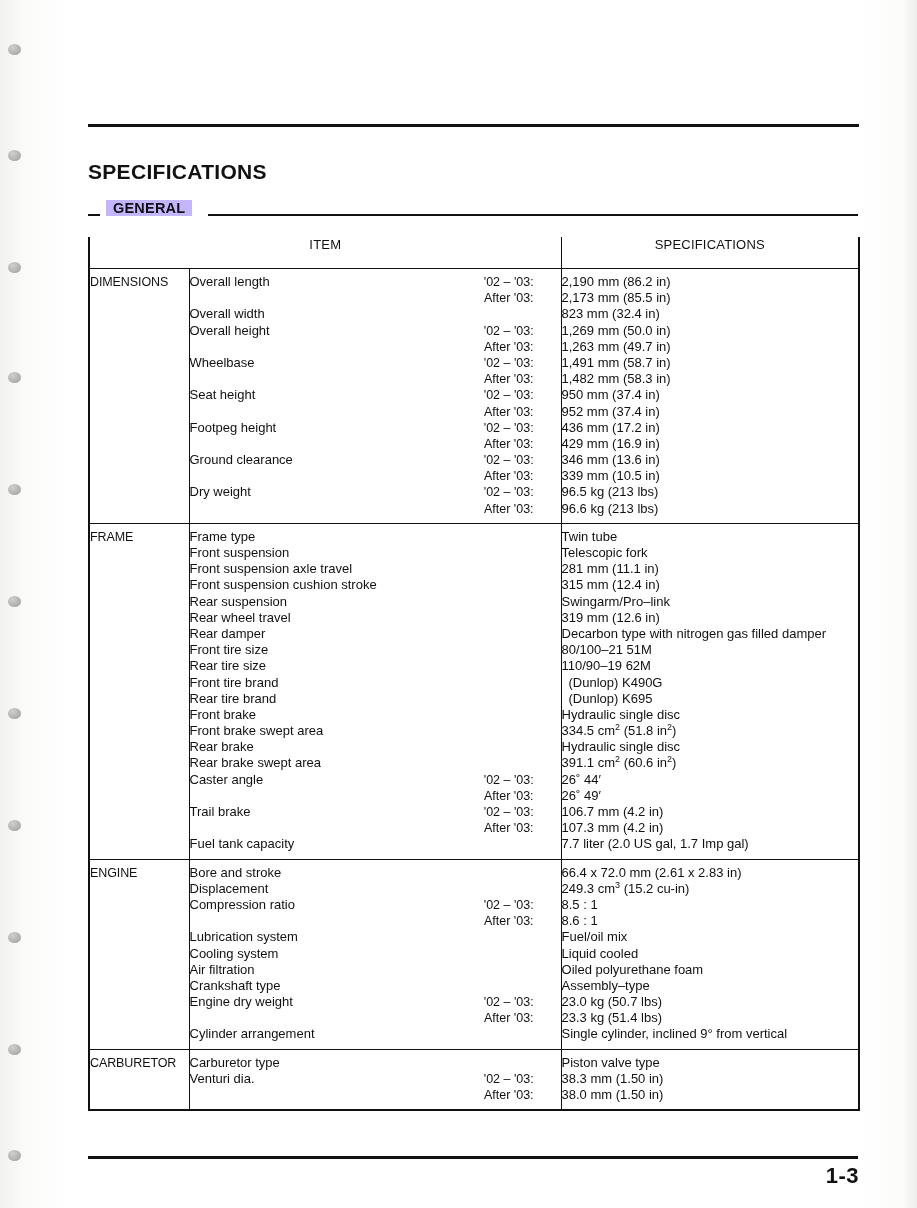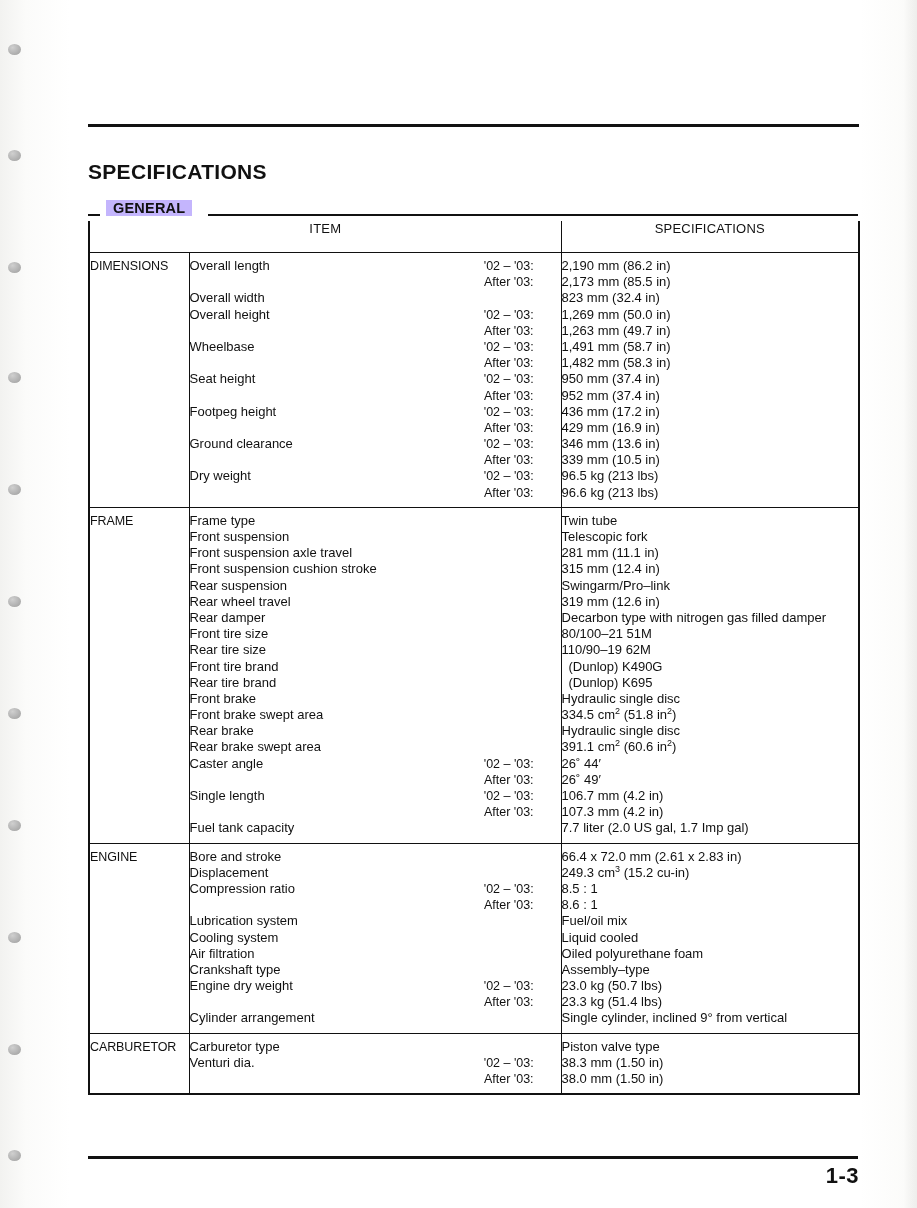--- a/index.html
+++ b/index.html
@@ -119,21 +119,21 @@
     width: 12px;
     height: 2px;
     background: #111;
     z-index: 3;
   }
 
   table.spec {
     width: 100%;
     border-collapse: collapse;
     table-layout: fixed;
-    margin-top: 0;
+    margin-top: 16px;
   }
   table.spec td, table.spec th {
     vertical-align: top;
     padding: 0;
     font-weight: normal;
   }
   .col-cat   { width: 100px; }
   .col-item  { width: 268px; }
   .col-yr    { width: 104px; }
   .col-spec  { width: 298px; }
@@ -325,21 +325,21 @@
             <span class="ln">Front tire size</span>
             <span class="ln">Rear tire size</span>
             <span class="ln">Front tire brand</span>
             <span class="ln">Rear tire brand</span>
             <span class="ln">Front brake</span>
             <span class="ln">Front brake swept area</span>
             <span class="ln">Rear brake</span>
             <span class="ln">Rear brake swept area</span>
             <span class="ln">Caster angle</span>
             <span class="ln blank">&nbsp;</span>
-            <span class="ln">Single length</span>
+            <span class="ln">Trail brake</span>
             <span class="ln blank">&nbsp;</span>
             <span class="ln">Fuel tank capacity</span>
           </td>
           <td class="years">
             <span class="ln blank">&nbsp;</span>
             <span class="ln blank">&nbsp;</span>
             <span class="ln blank">&nbsp;</span>
             <span class="ln blank">&nbsp;</span>
             <span class="ln blank">&nbsp;</span>
             <span class="ln blank">&nbsp;</span>

